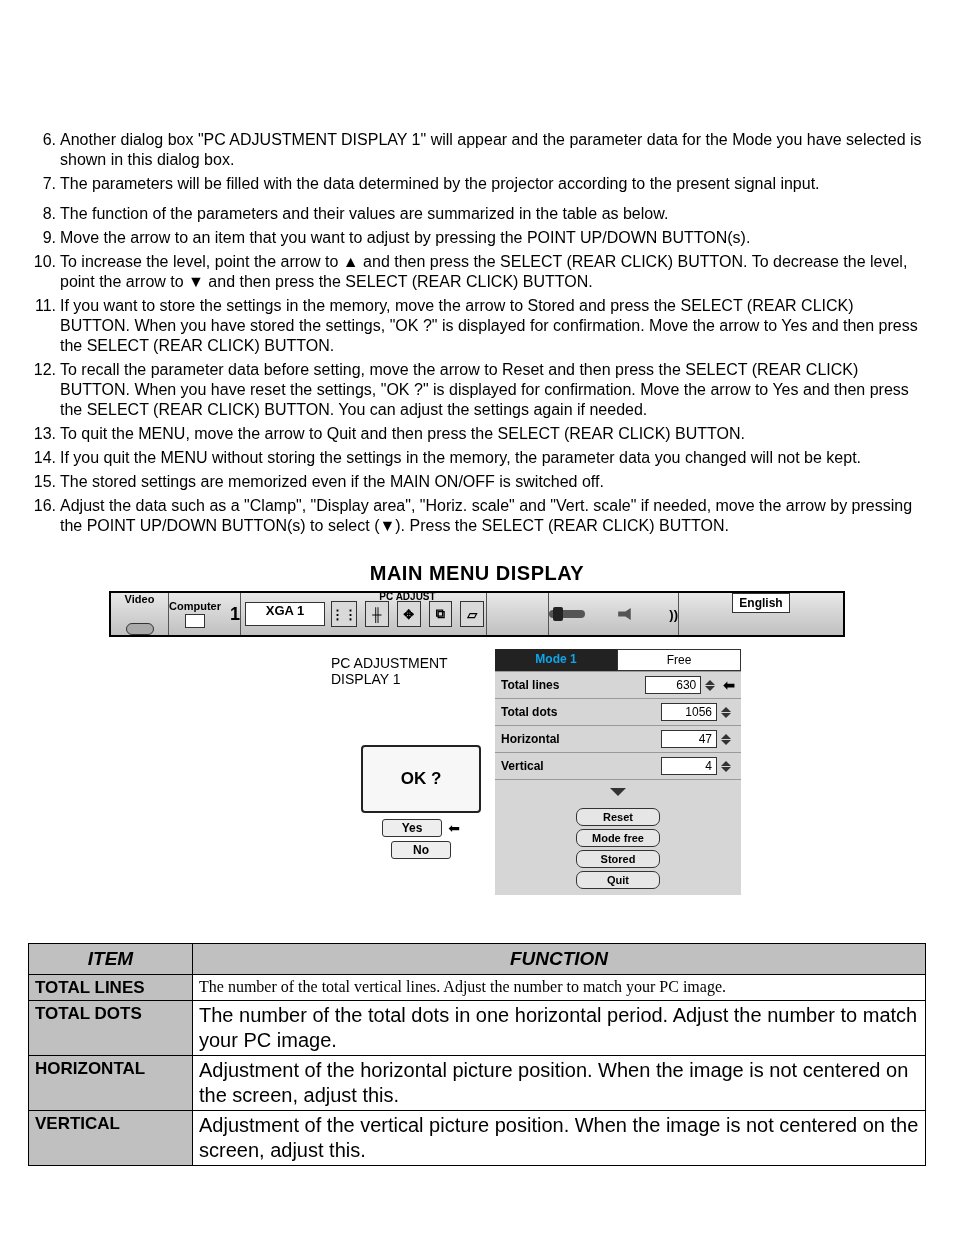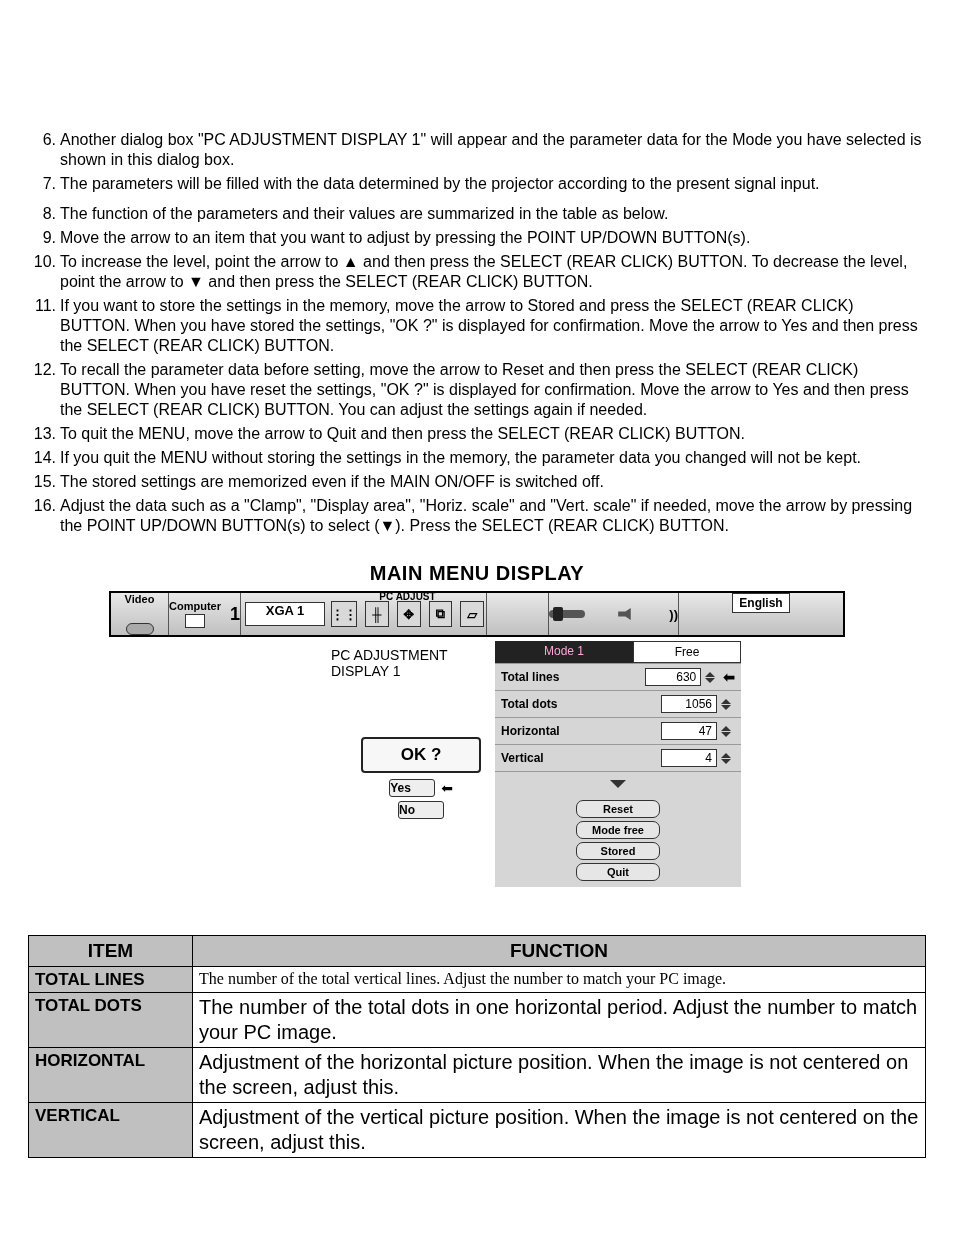--- a/index.html
+++ b/index.html
@@ -71,38 +71,38 @@
   .c-lang { flex:1; }
   .c-lang .langbox { border:1px solid #333; background:#fff; padding:2px 6px; font-size:12px; }
   .video-icon { width:28px; height:12px; border:1px solid #333; border-radius:7px; margin-top:2px; background:#aaa;}
   .comp-icon { width:20px; height:14px; border:1px solid #333; background:#fff; margin-top:2px;}
   .spk { width:18px; height:12px; background:#555; clip-path: polygon(0 30%,40% 30%,70% 0,70% 100%,40% 70%,0 70%);}
   .pcadj-label { position:absolute; top:-2px; width:100%; text-align:center; font-size:10px; font-weight:bold;}
 
   .lower {
     display:flex;
     gap: 14px;
-    margin-top:4px;
+    margin-top:12px;
   }
   .lcol-left { flex:1; display:flex; flex-direction:column; align-items:flex-end; padding-top:6px;}
   .lcol-left .lbl { font-size:14px; text-align:left; margin-bottom:58px; width:150px;}
-  .okbox { border:2px solid #222; border-radius:4px; background:#f7f7f7; width:120px; text-align:center; font-weight:bold; font-size:17px; padding:6px 0; margin-bottom:6px;}
+  .okbox { border:2px solid #222; border-radius:4px; background:#f7f7f7; width:120px; text-align:center; font-weight:bold; font-size:17px; padding:22px 0; margin-bottom:6px;}
   .yesno { width:120px; display:flex; flex-direction:column; gap:4px; align-items:center;}
   .yesno .row { display:flex; align-items:center; gap:6px;}
-  .ynbtn { border:1px solid #333; border-radius:3px; width:46px; text-align:left; font-size:12px; font-weight:bold; background:#eee; padding:1px 0;}
+  .ynbtn { border:1px solid #333; border-radius:3px; width:60px; text-align:center; font-size:12px; font-weight:bold; background:#eee; padding:1px 0;}
   .larrow::after{content:"⬅"; font-size:14px;}
 
   .dialog {
     width: 246px;
     background: #d6d6d6;
     display:flex;
     flex-direction:column;
   }
   .dialog .moderow { display:flex; }
-  .dialog .moderow .m1 { flex:1; background:#222; color:#f9a8d4; font-size:12px; font-weight:normal; text-align:center; padding:3px 16px;}
+  .dialog .moderow .m1 { flex:1; background:#222; color:#0ea5e9; font-size:12px; font-weight:bold; text-align:center; padding:3px 0;}
   .dialog .moderow .m2 { flex:1; background:#fff; font-size:12px; text-align:center; padding:3px 0; border:1px solid #333;}
   .param { display:flex; align-items:center; gap:4px; padding:4px 6px; border-top:1px solid #999;}
   .param .pn { flex:1; font-size:12px; font-weight:bold;}
   .param .pv { width:56px; border:1px solid #333; background:#fff; font-size:12px; text-align:right; padding:1px 4px;}
   .spin { width:14px; display:flex; flex-direction:column; gap:1px;}
   .spin span{ width:0;height:0;border-left:5px solid transparent;border-right:5px solid transparent;}
   .spin .up{border-bottom:5px solid #333;}
   .spin .dn{border-top:5px solid #333;}
   .param .point { font-size:14px; font-weight:bold;}
   .downrow { text-align:center; padding:2px 0; border-top:1px solid #999;}
@@ -122,20 +122,21 @@
     vertical-align: top;
     font-size: 16px;
     line-height:1.25;
   }
   table.func thead th {
     background: #c0c0c0;
     font-weight: bold;
     text-align: center;
     font-size: 19px;
     padding:3px 0;
+    font-style:italic;
   }
   table.func td.item {
     background: #c0c0c0;
     font-weight: bold;
     width: 164px;
     font-size: 17px;
   }
   table.func td.fn { font-size: 20px; }
   table.func tr.first td.fn { font-family: "Times New Roman", serif; font-size:16px; }
 </style>

